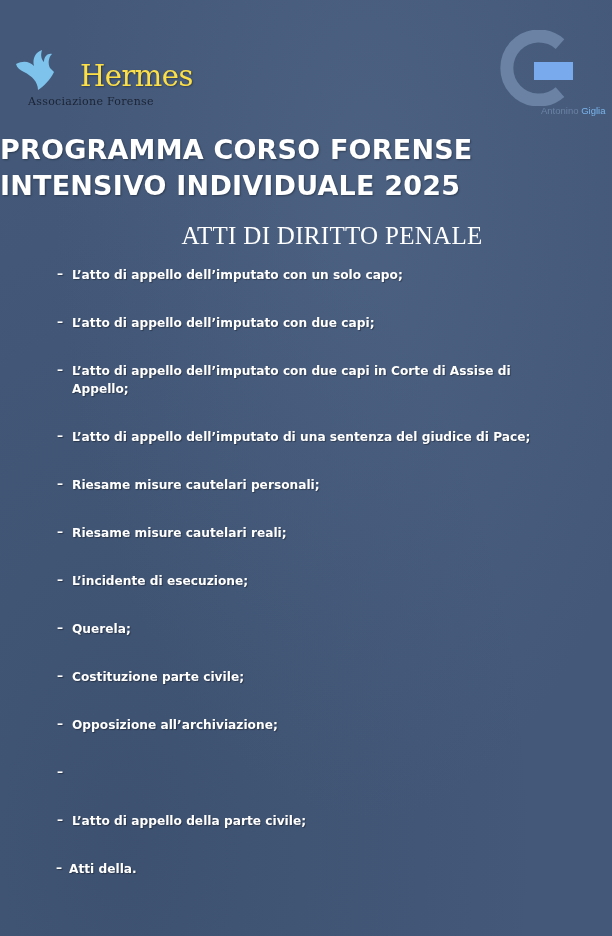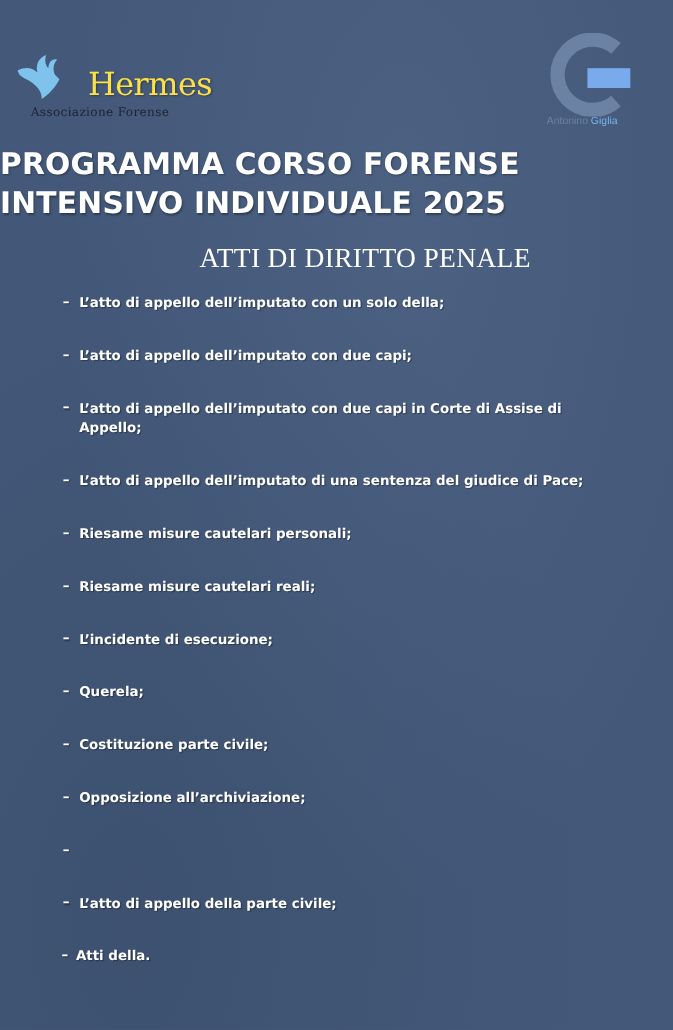--- a/index.html
+++ b/index.html
@@ -26,21 +26,21 @@
     position: absolute; left: 14px; top: 47px;
     font-family: "DejaVu Serif", serif; font-size: 11px; color: #1b2333;
     letter-spacing: 0.3px; white-space: nowrap;
   }
   .logo-giglia { position: absolute; left: 494px; top: 26px; width: 90px; height: 96px; }
   .logo-giglia svg { position: absolute; left: 2px; top: 4px; }
   .logo-giglia .caption {
     position: absolute; left: 3px; top: 79px; font-size: 9.5px; white-space: nowrap;
     font-family: "Liberation Sans", sans-serif;
   }
-  .logo-giglia .first { color: #6b82a4; }
+  .logo-giglia .first { color: #6b82a4; margin-left: 44px; }
   .logo-giglia .last { color: #79b4ec; }
   .title {
     position: absolute; left: 0; width: 612px; 
     font-family: "DejaVu Sans", sans-serif; font-weight: bold;
     font-size: 27px; line-height: 36px; letter-spacing: 0.2px;
     top: 132px;
     text-shadow: 1px 1px 2px rgba(0,0,0,0.35);
   }
   .subtitle {
     position: absolute; left: 0; width: 612px; text-align: center;
@@ -81,21 +81,21 @@
 </div>
 
 <div class="title">
   <div>PROGRAMMA CORSO FORENSE</div>
   <div>INTENSIVO INDIVIDUALE 2025</div>
 </div>
 
 <div class="subtitle">ATTI DI DIRITTO PENALE</div>
 
 <ul class="items">
-  <li style="top:0px"><span class="dash">–</span><span>L’atto di appello dell’imputato con un solo della;</span></li>
+  <li style="top:0px"><span class="dash">–</span><span>L’atto di appello dell’imputato con un solo capo;</span></li>
   <li style="top:48px"><span class="dash">–</span><span>L’atto di appello dell’imputato con due capi;</span></li>
   <li style="top:96px; width:445px"><span class="dash">–</span><span>L’atto di appello dell’imputato con due capi in Corte di Assise di Appello;</span></li>
   <li style="top:162px; width:480px"><span class="dash">–</span><span>L’atto di appello dell’imputato di una sentenza del giudice di Pace;</span></li>
   <li style="top:210px"><span class="dash">–</span><span>Riesame misure cautelari personali;</span></li>
   <li style="top:258px"><span class="dash">–</span><span>Riesame misure cautelari reali;</span></li>
   <li style="top:306px"><span class="dash">–</span><span>L’incidente di esecuzione;</span></li>
   <li style="top:354px"><span class="dash">–</span><span>Querela;</span></li>
   <li style="top:402px"><span class="dash">–</span><span>Costituzione parte civile;</span></li>
   <li style="top:450px"><span class="dash">–</span><span>Opposizione all’archiviazione;</span></li>
   <li style="top:498px"><span class="dash">–</span></li>

